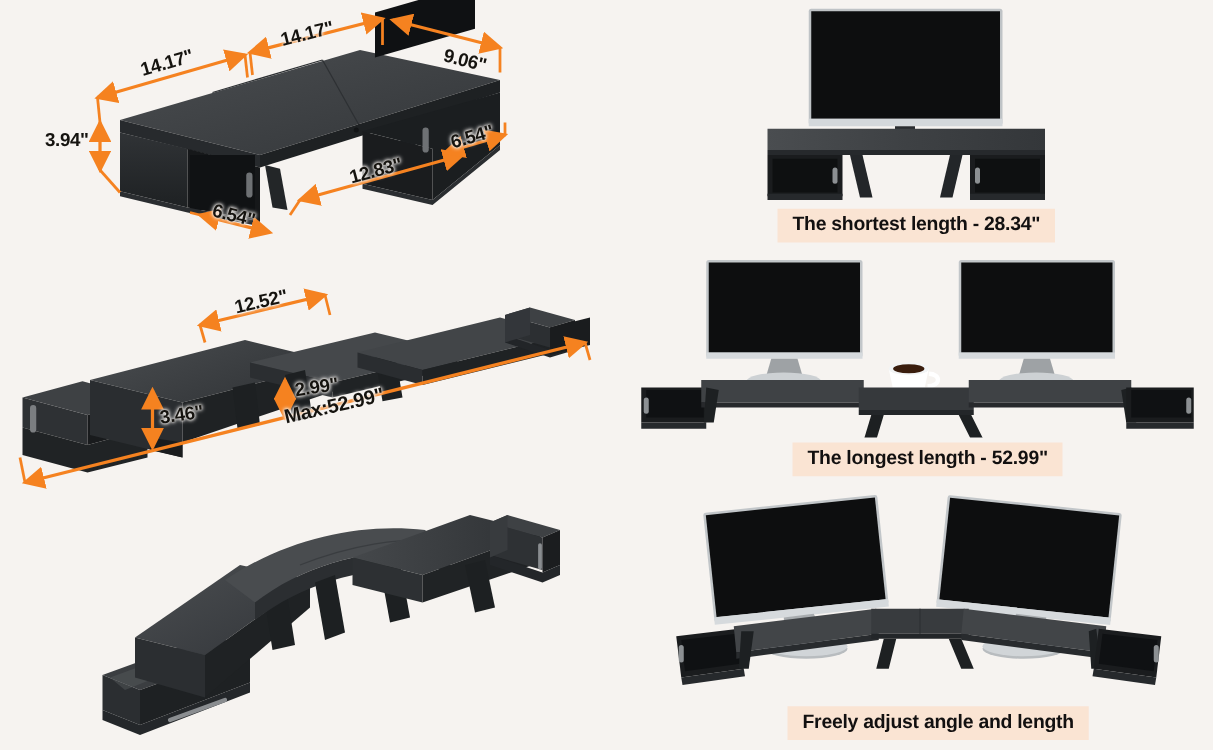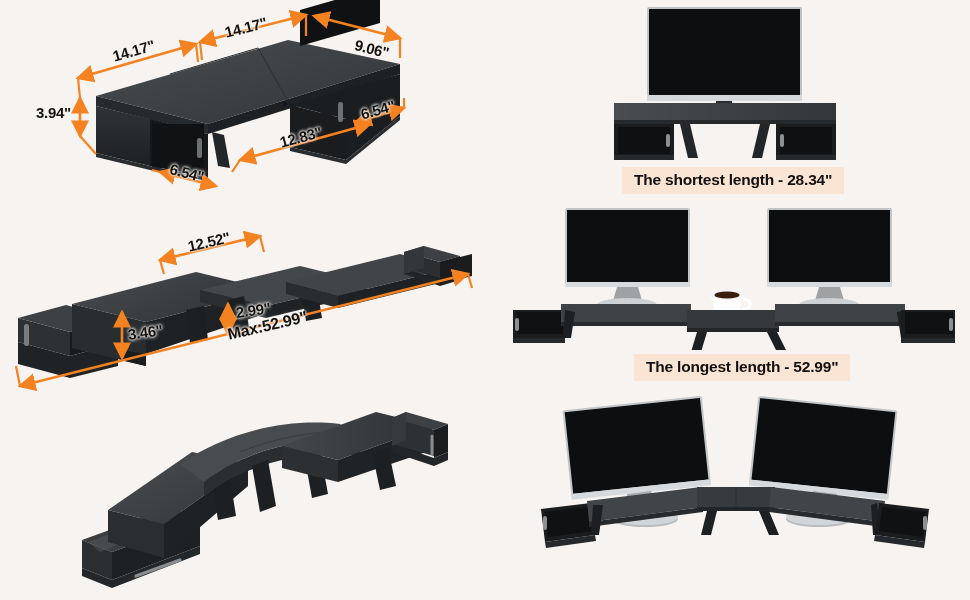--- a/index.html
+++ b/index.html
@@ -359,14 +359,15 @@
     <polygon points="266,92 380,106 378,127 264,112" fill="#424548"></polygon>
     <polygon points="264,112 378,127 378,132 264,117" fill="#282b2e"></polygon>
     <polygon points="366,110 368,140 376,140 372,108" fill="#1d2022"></polygon>
 
     <polygon points="374,108 424,114 420,147 370,140" fill="#1a1c1e"></polygon>
     <polygon points="377,112 421,117 418,142 374,136" fill="#0f1113"></polygon>
     <polygon points="370,140 420,147 419,153 369,146" fill="#26292c"></polygon>
     <rect x="418" y="121" width="4" height="14" rx="2" fill="#8c9093"></rect>
   </svg>
 
+  <div class="caption" style="left:630px;top:565px;">Freely adjust angle and length</div>
 
 </div>
 
 </body></html>

